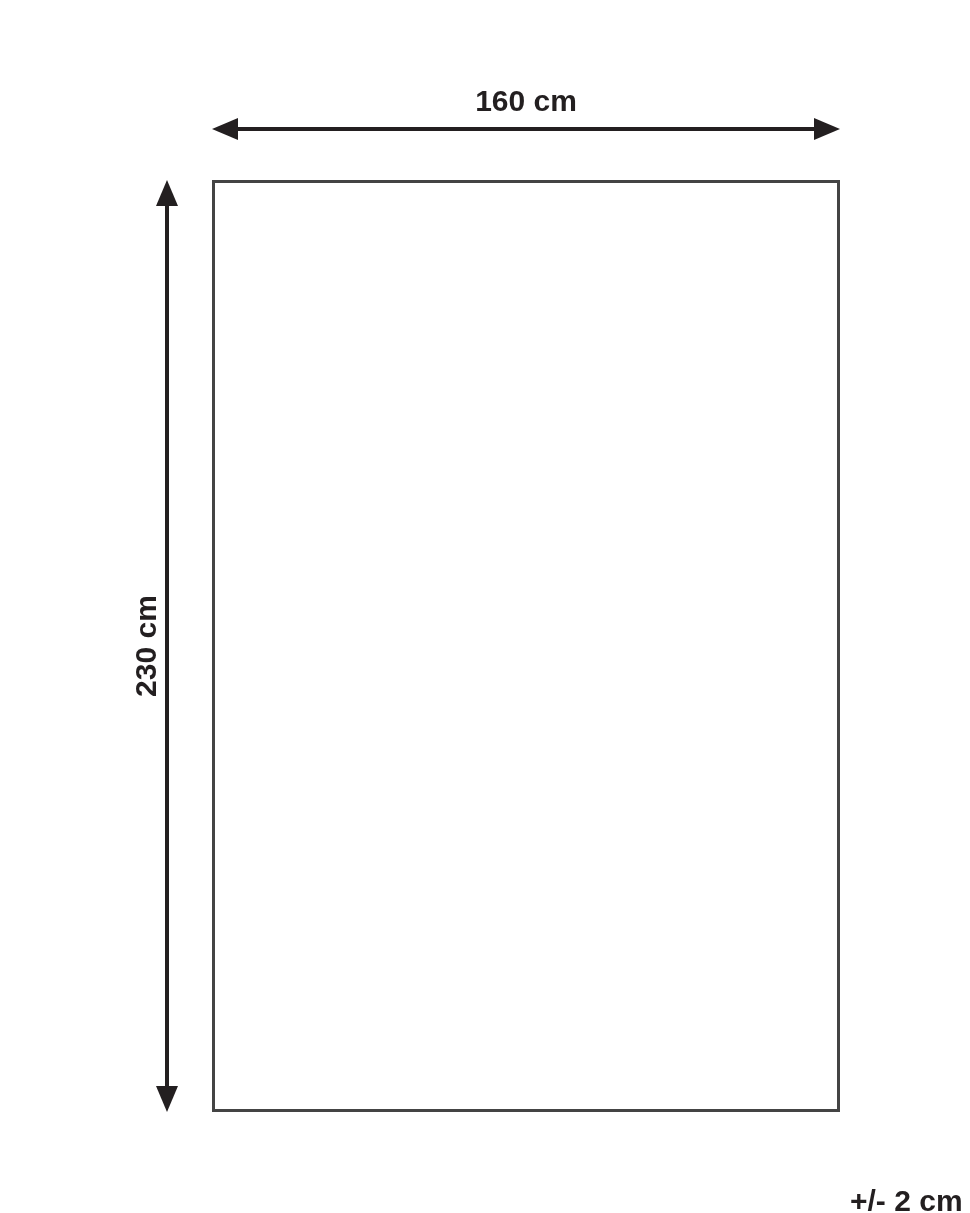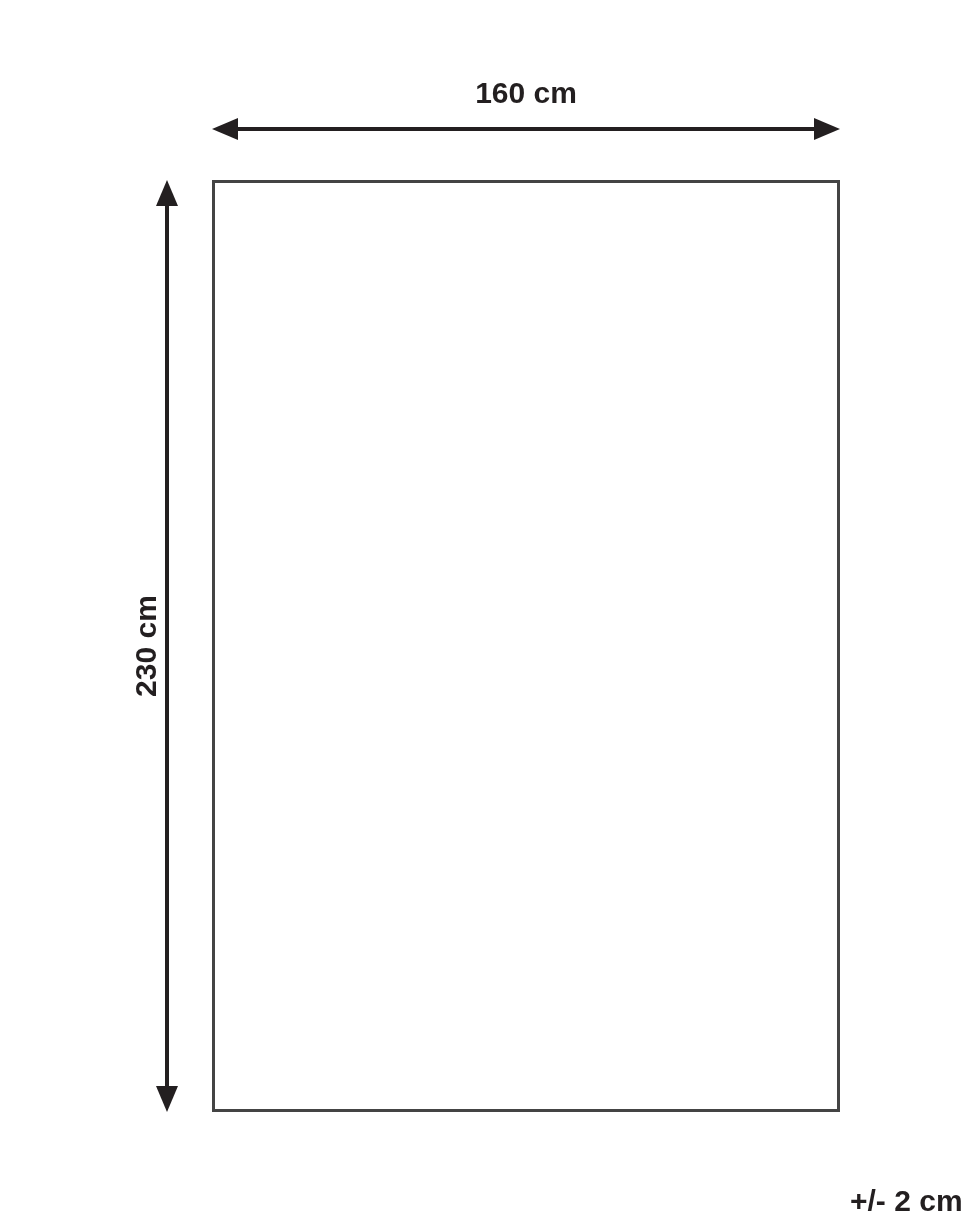--- a/index.html
+++ b/index.html
@@ -26,21 +26,21 @@
   .dim-label {
     position: absolute;
     color: var(--ink);
     font-size: 30px;
     font-weight: 700;
     line-height: 34px;
     white-space: nowrap;
   }
   .dim-label.width {
     left: 212px;
-    top: 76px;
+    top: 84px;
     width: 628px;
     text-align: center;
   }
   .dim-label.height {
     left: 67px;
     top: 628px;
     width: 160px;
     height: 36px;
     text-align: center;
     transform: rotate(-90deg);

